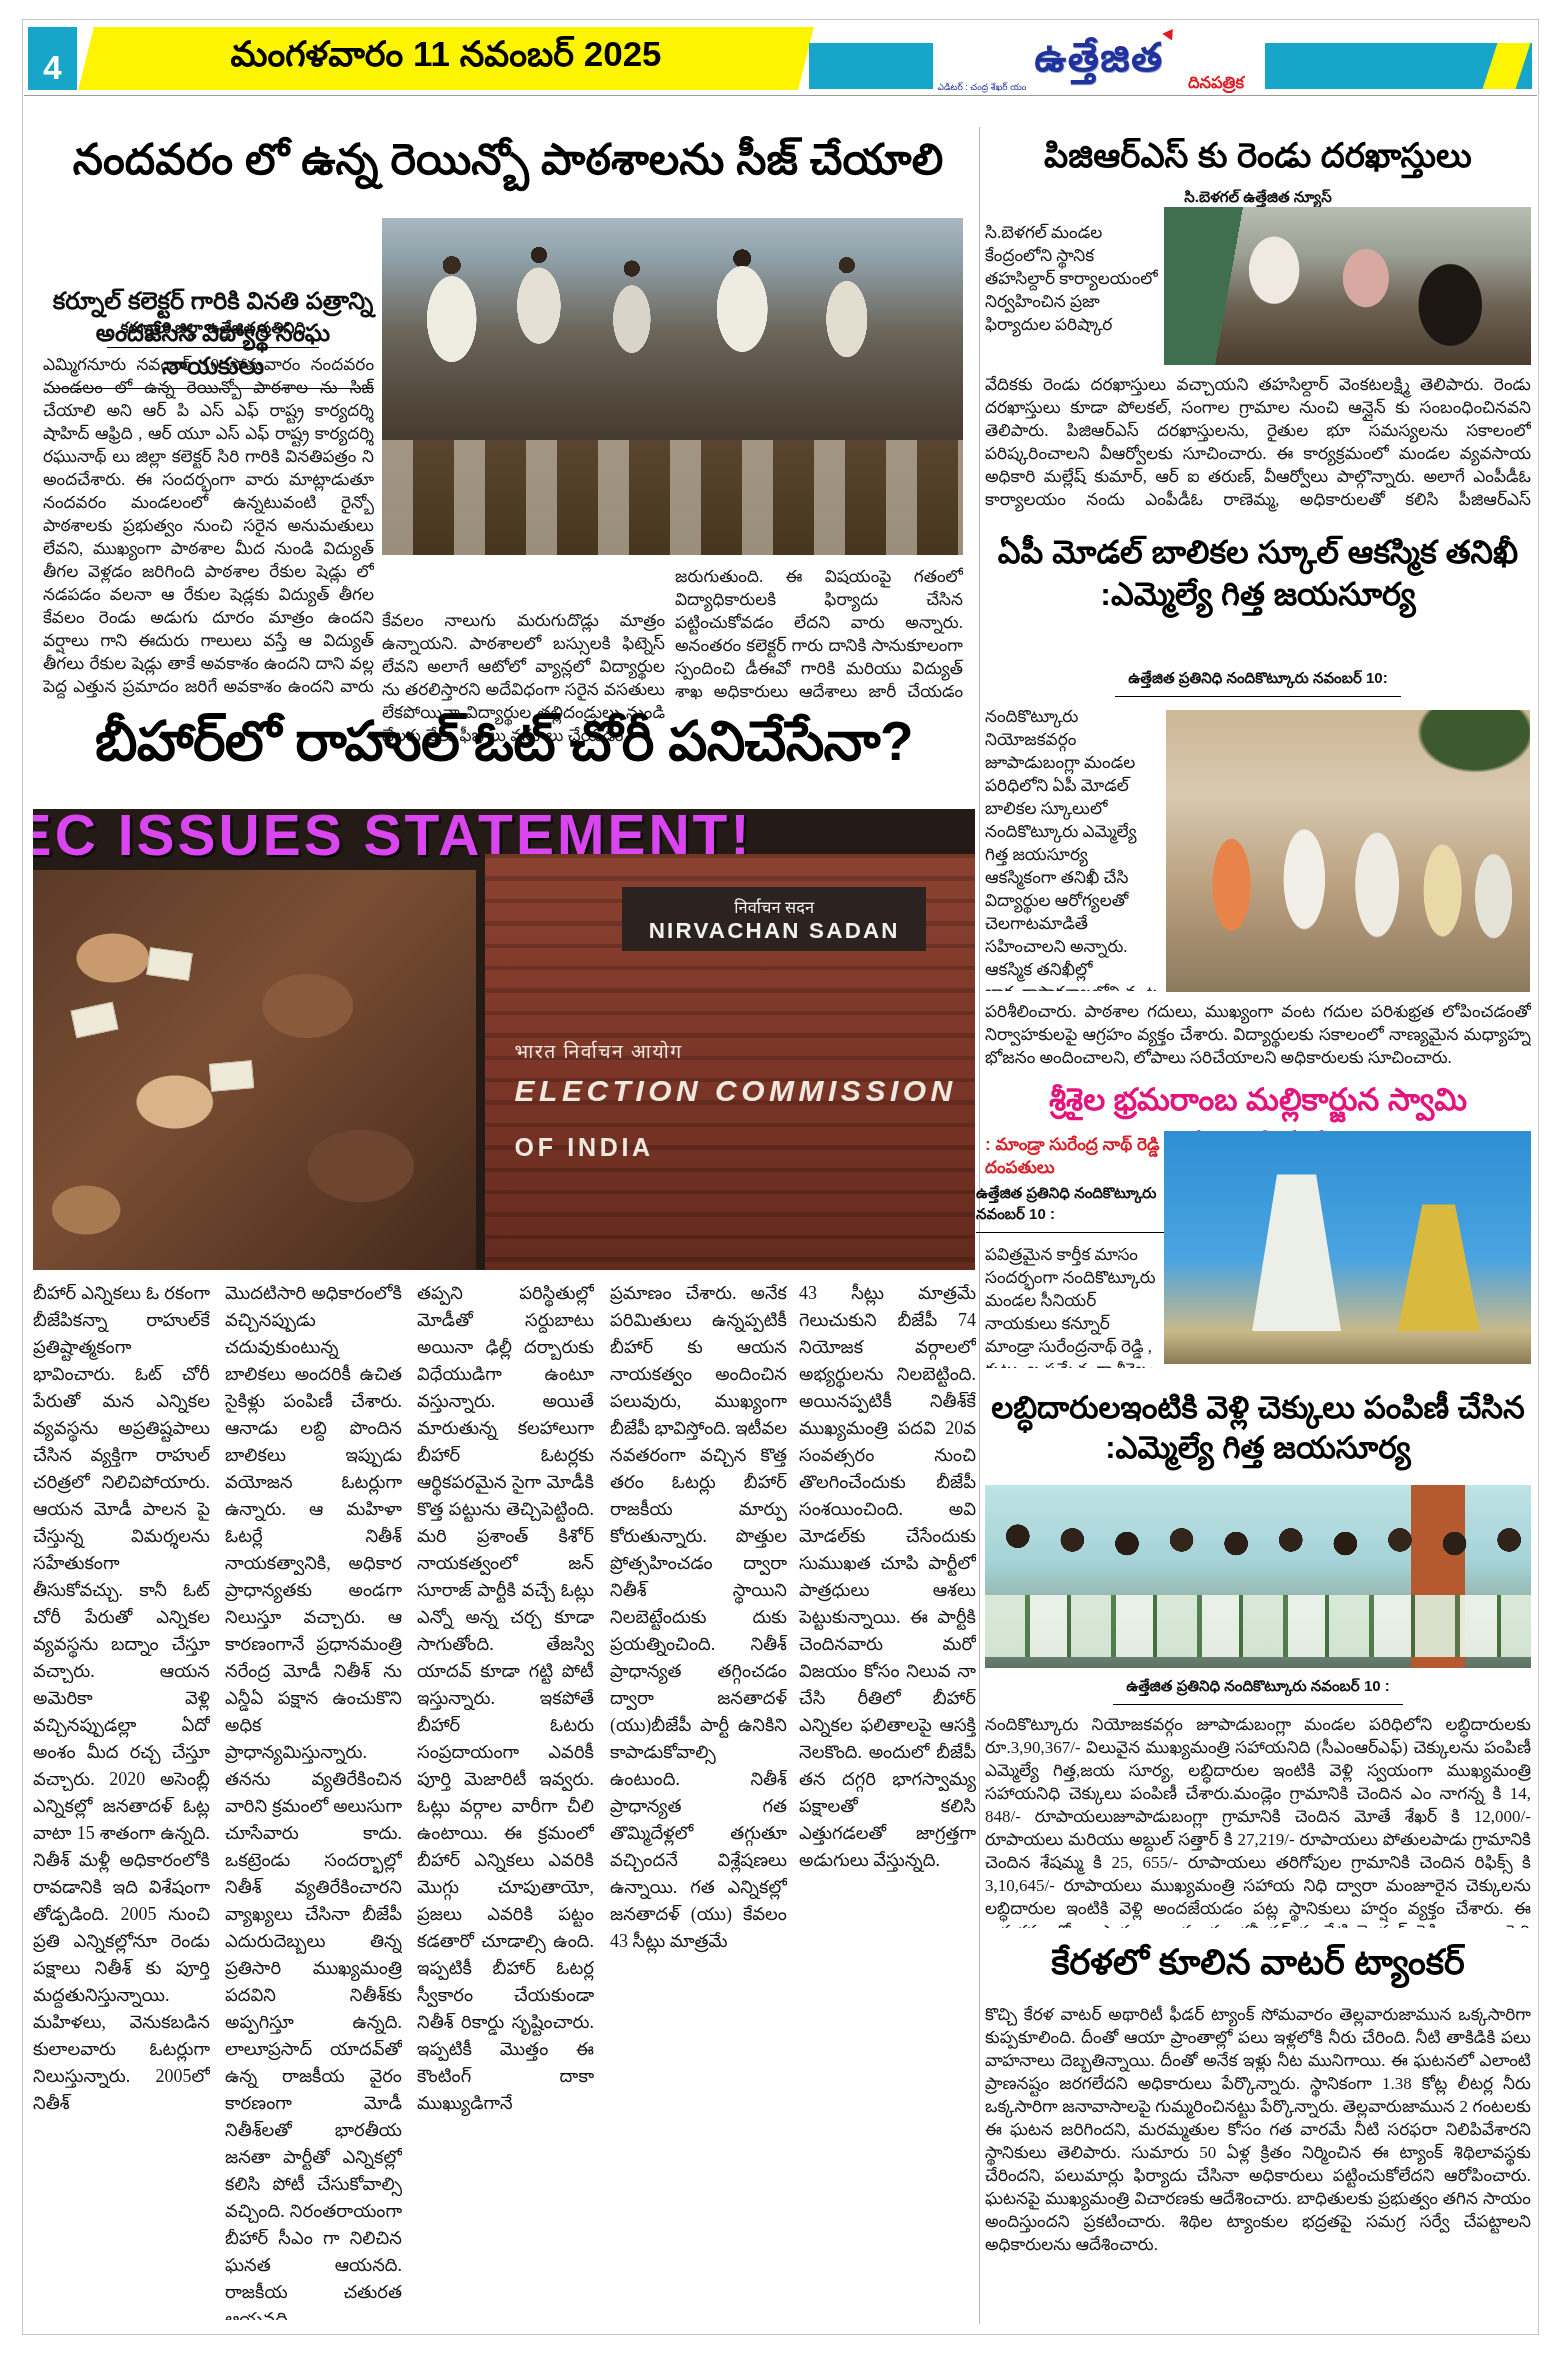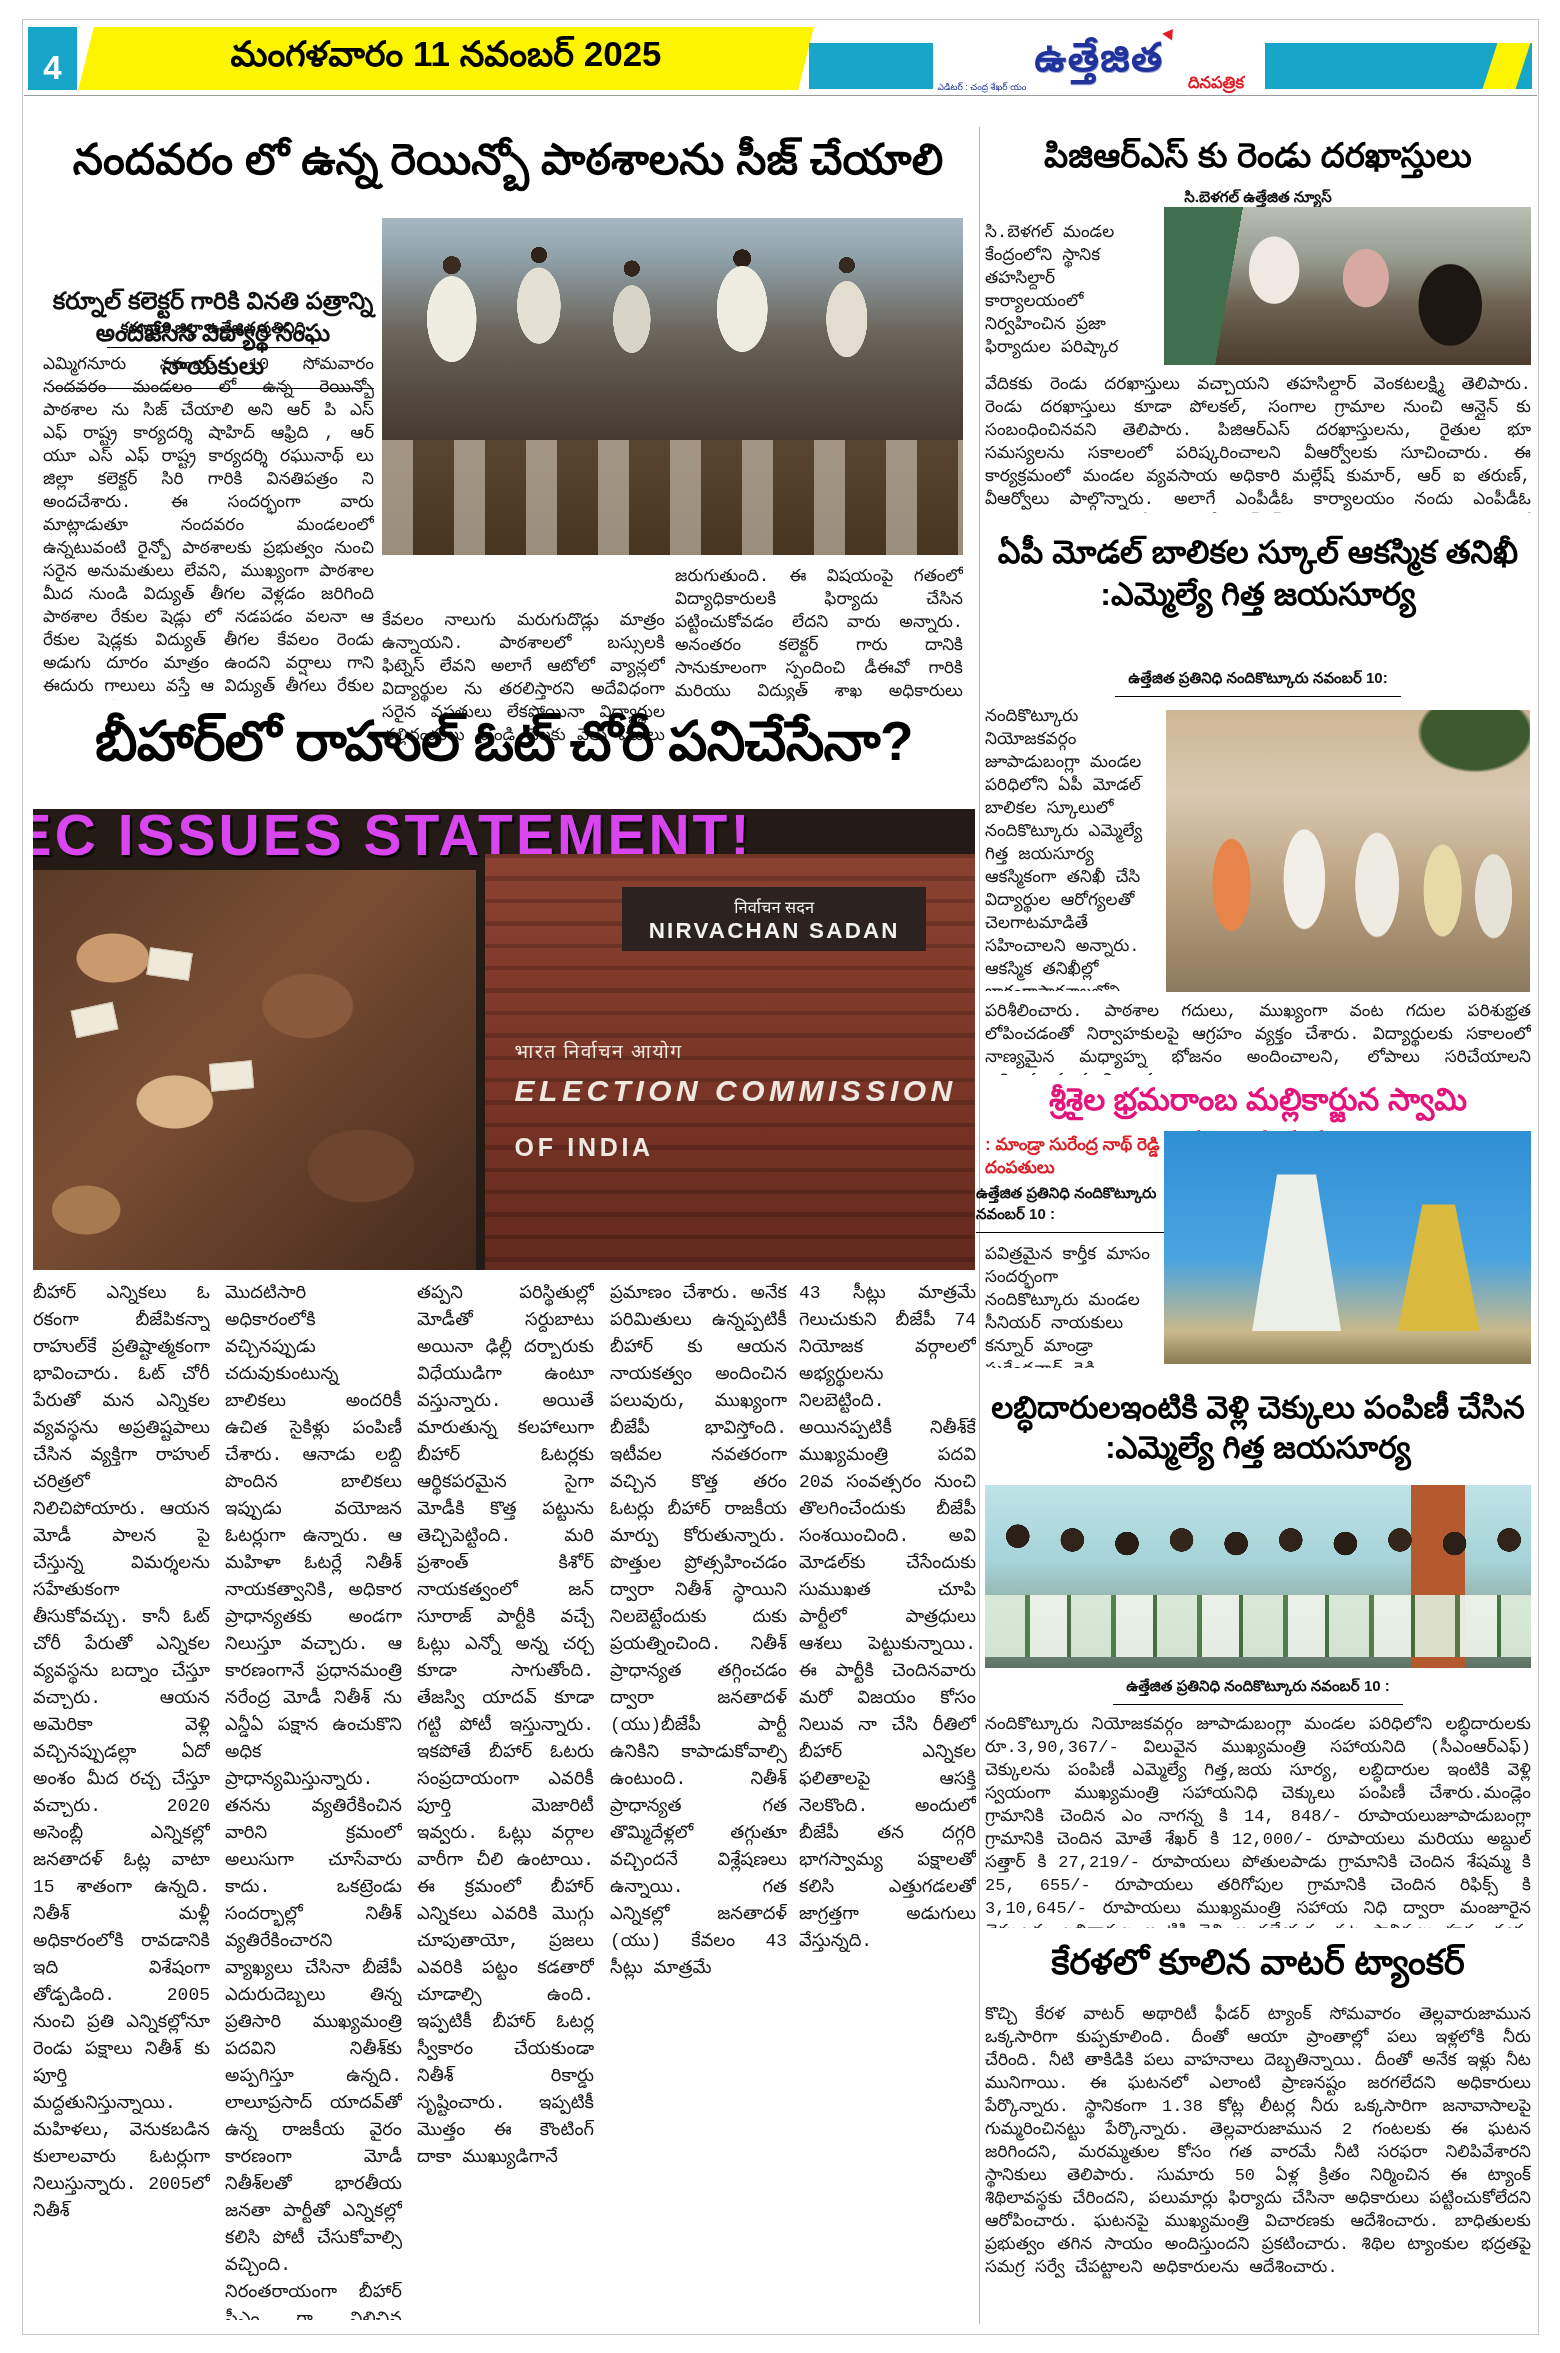--- a/index.html
+++ b/index.html
@@ -44,21 +44,21 @@
   .section-divider { position:absolute; left:979px; top:127px; bottom:30px;
     width:0.7px; background:#b5b5b5; }
 
   
   .headline { font-family:"Liberation Sans",sans-serif; font-weight:bold;
     text-align:center; color:#000; position:absolute; }
   .byline { font-family:"Liberation Sans",sans-serif; font-weight:bold;
     text-align:center; position:absolute; }
   .byline span { display:inline-block; border-bottom:1.5px solid #000; padding:0 13.4px 6px; }
   .bodytext { position:absolute; text-align:justify; overflow:hidden;
-    font-size:17px; line-height:23px; color:#151515;font-family:Liberation Mono, monospace; }
+    font-size:17px; line-height:23px; color:#151515; }
 
   
   .art1-headline { left:42px; top:134px; width:932px; font-size:43px; line-height:1.2; }
   .art1-subhead { position:absolute; left:52px; top:237px; width:322px;
     font-family:"Liberation Sans",sans-serif; font-weight:bold; font-size:24px;
     line-height:1.35; text-align:center; border-bottom:1.5px solid #000;
     padding-bottom:6px;margin-top:48px; }
   .art1-byline { left:52px; top:319px; width:322px; font-size:15.7px; }
   .art1-body1 { left:43px; top:353px; width:331px; height:347px; }
   .art1-col2 { left:382px; top:565px; width:283px; height:136px;margin-top:44px; }

